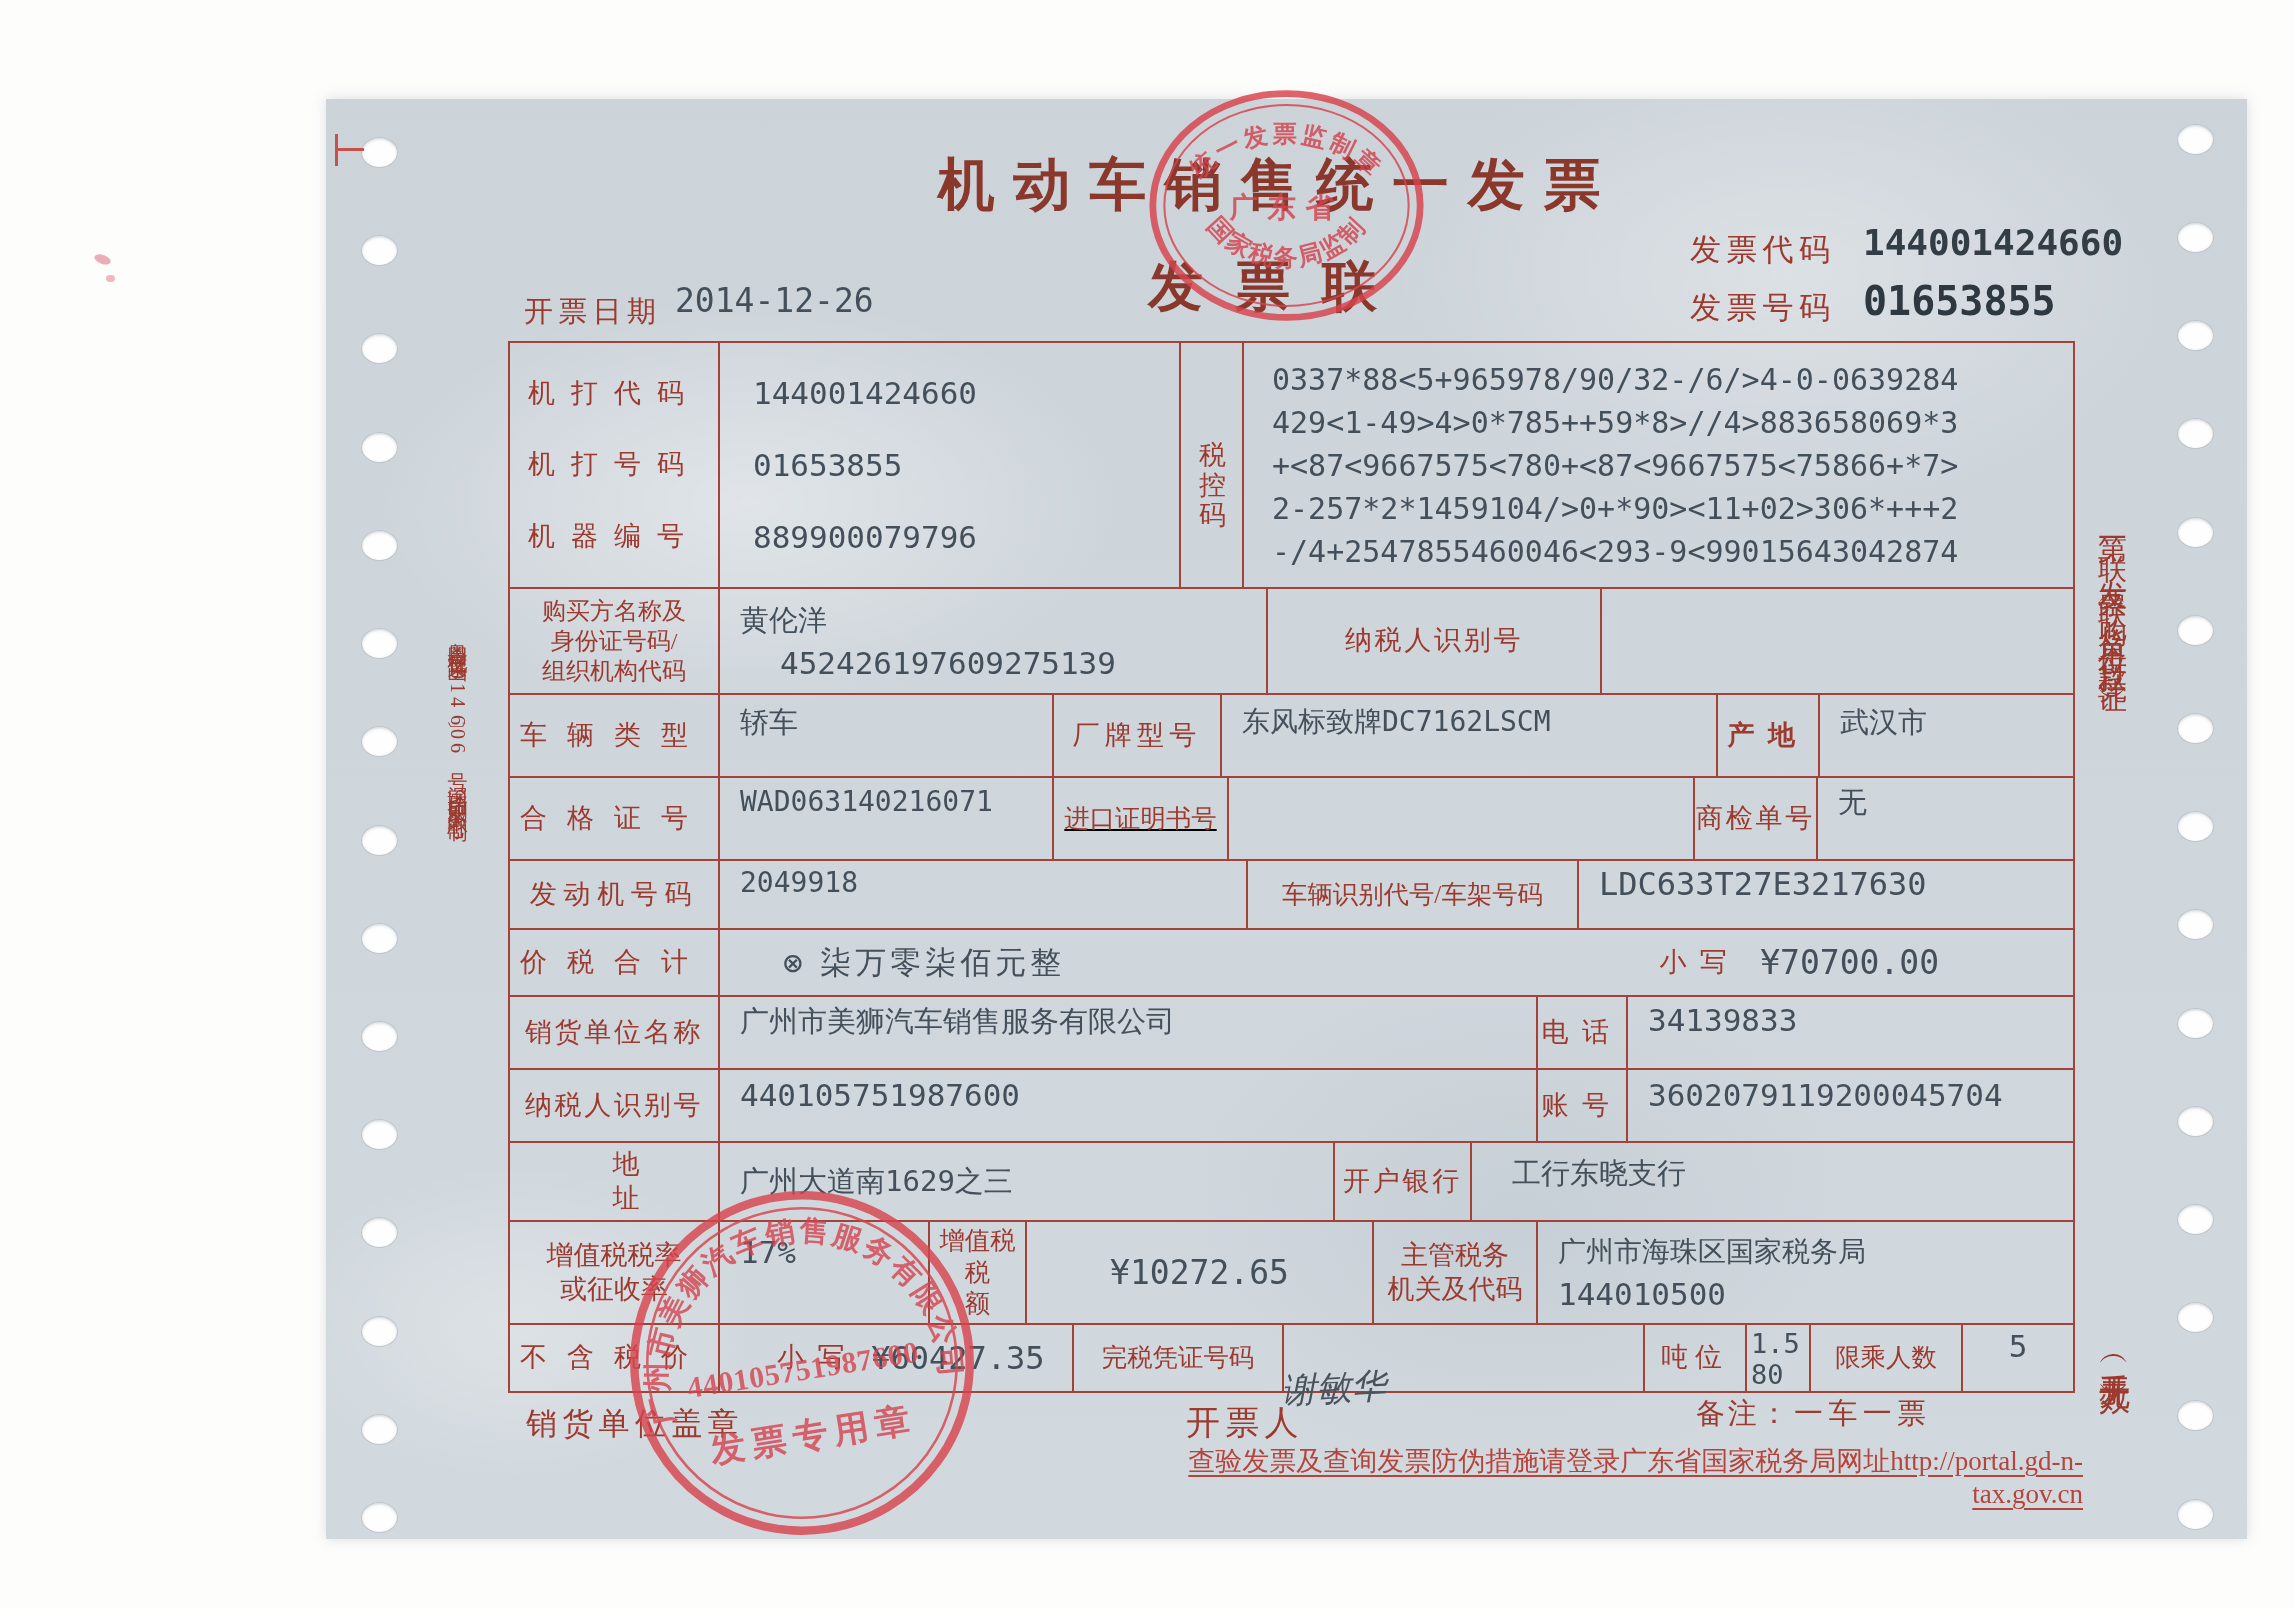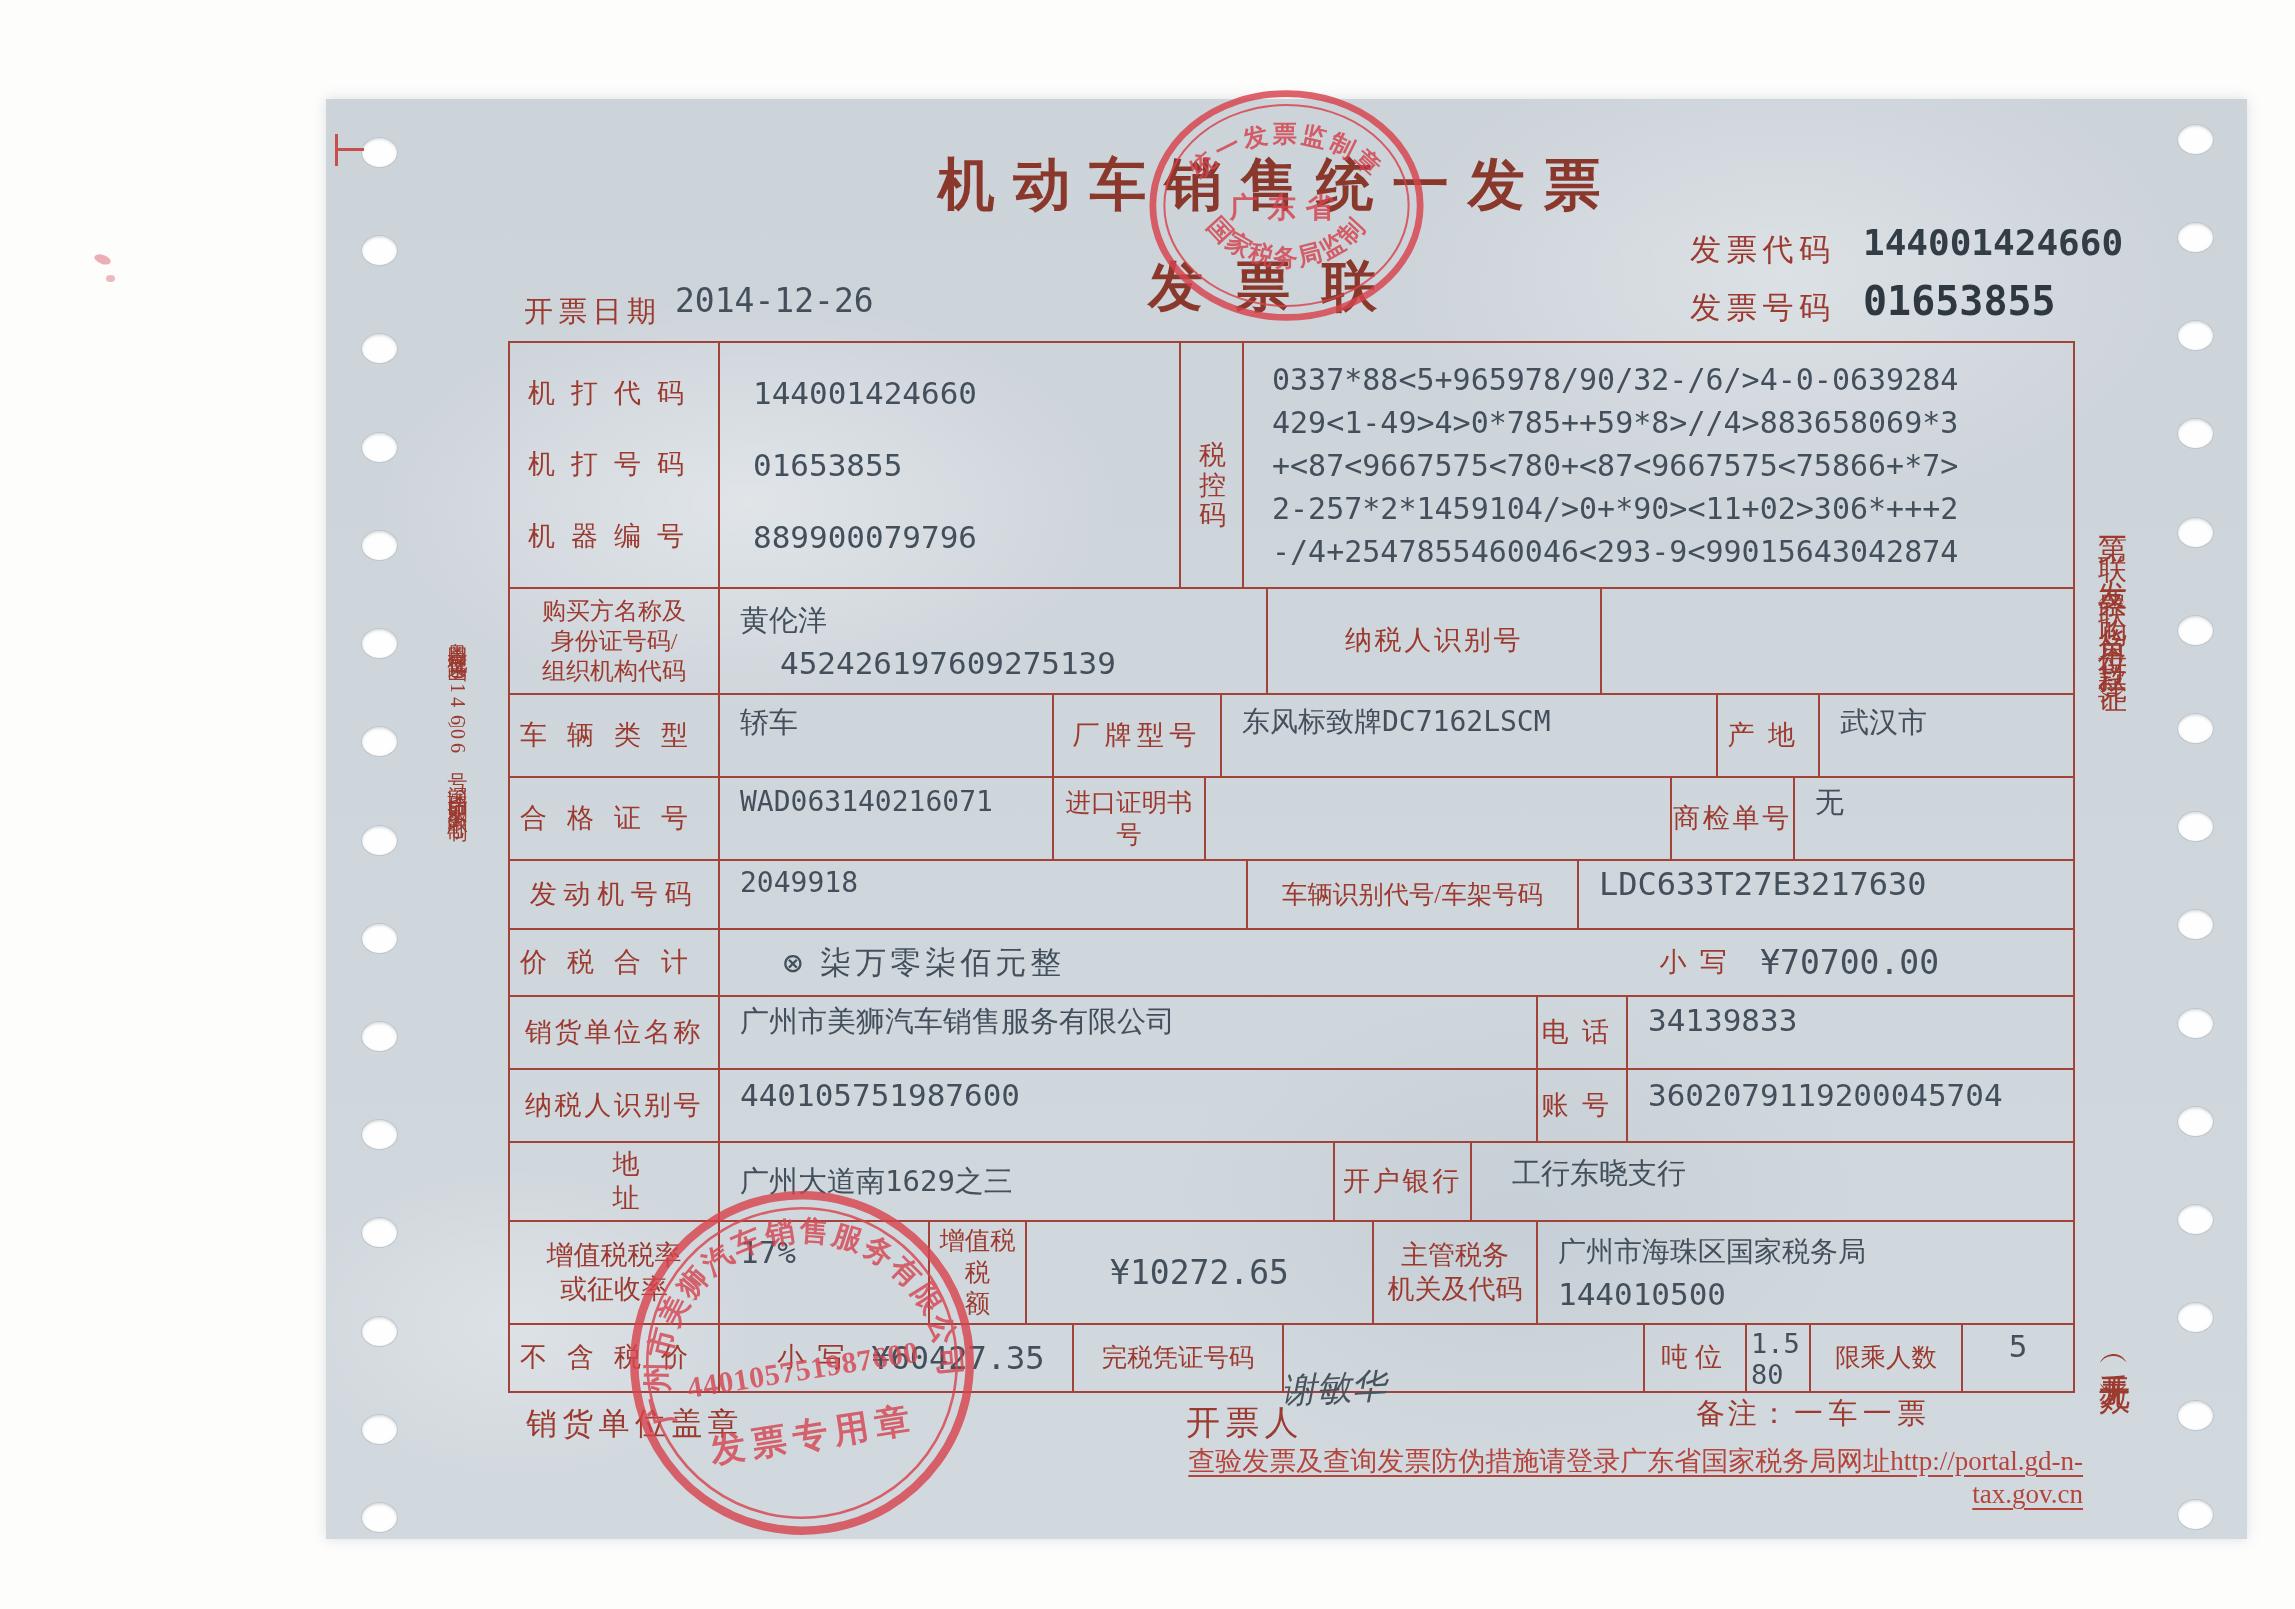--- a/index.html
+++ b/index.html
@@ -172,36 +172,36 @@
         </div>
       <div class="td padl" style="width:334px;align-items:flex-start;padding-top:8px;">
           <span class="val" style="font-size:29px;">轿车</span>
         </div>
       <div class="td center" style="width:168px;">
           <span class="lbl ls8">厂牌型号</span>
         </div>
       <div class="td padl" style="width:496px;align-items:flex-start;padding-top:8px;">
           <span class="val" style="font-size:28px;">东风标致牌DC7162LSCM</span>
         </div>
-      <div class="td center" style="width:102px;">
+      <div class="td center" style="width:102px;font-weight:bold;">
           <span class="lbl ls20">产地</span>
         </div>
       <div class="td padl" style="align-items:flex-start;padding-top:8px;">
           <span class="val" style="font-size:29px;">武汉市</span>
         </div>
     </div>
 
     <div class="tr" style="height:83px;">
       <div class="td center" style="width:210px;">
           <span class="lbl ls30">合格证号</span>
         </div>
       <div class="td padl" style="width:334px;align-items:flex-start;padding-top:6.7px;">
           <span class="val" style="font-size:28px;">WAD063140216071</span>
         </div>
-      <div class="td center" style="width:152px;">
+      <div class="td center" style="width:175px;text-decoration:underline;">
           <span class="lbl" style="font-size:25.4px;">进口证明书号</span>
         </div>
       <div class="td padl" style="width:466px;">
           <span class="val"></span>
         </div>
       <div class="td center" style="width:123px;">
           <span class="lbl ls4">商检单号</span>
         </div>
       <div class="td padl" style="align-items:flex-start;padding-top:5.3px;">
           <span class="val" style="font-size:29px;">无</span>

